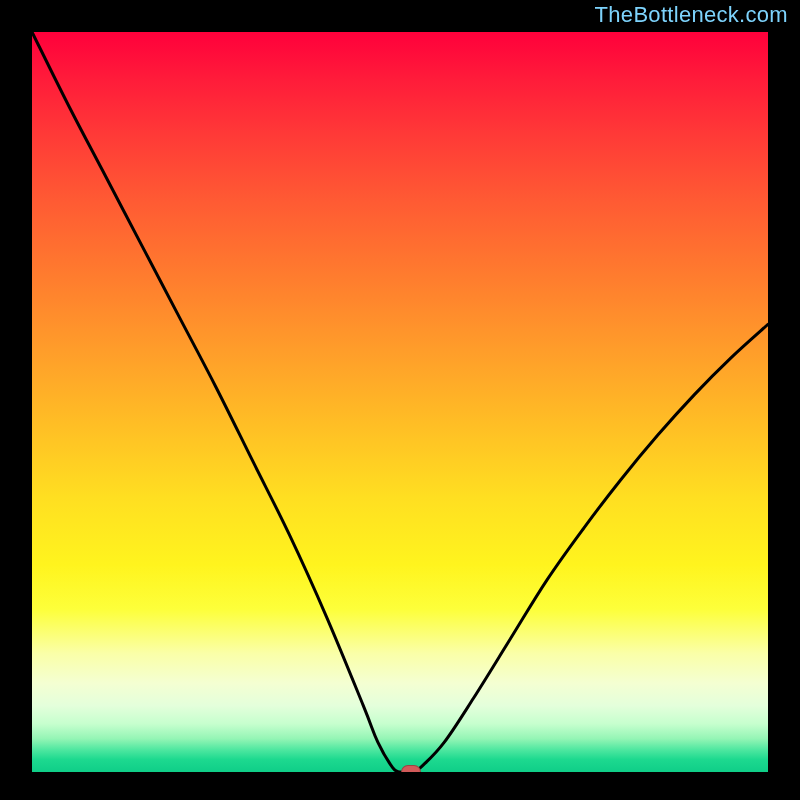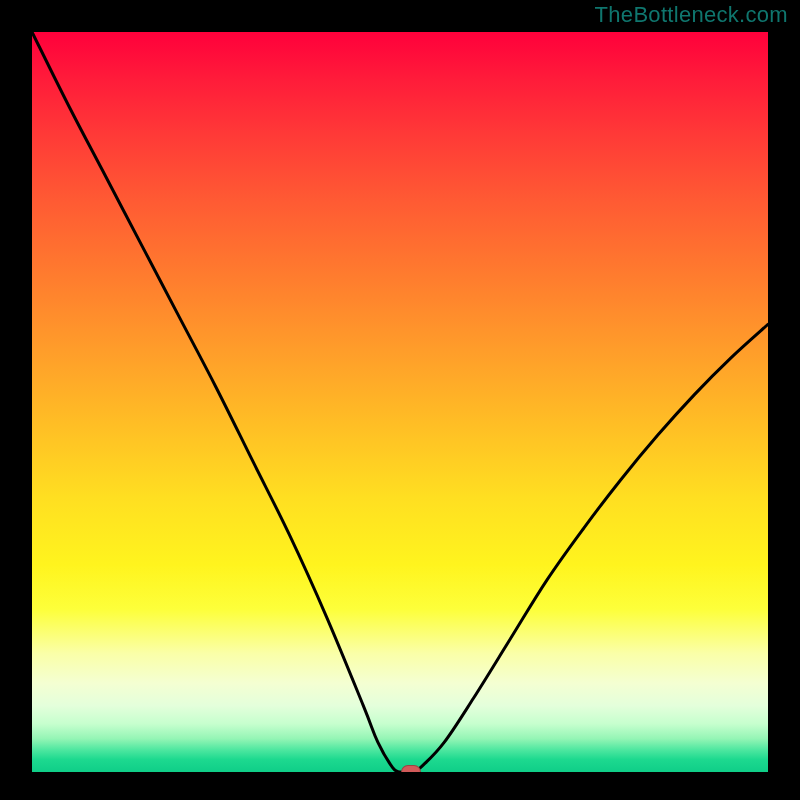--- a/index.html
+++ b/index.html
@@ -14,21 +14,21 @@
   .frame {
     position: relative;
     width: 800px;
     height: 800px;
     background: #000;
   }
   .watermark {
     position: absolute;
     top: 2px;
     right: 12px;
-    color: #0f766e;
+    color: #7dd3fc;
     font-size: 22px;
     font-weight: 500;
     letter-spacing: 0.3px;
     z-index: 30;
   }
   .plot {
     position: absolute;
     left: 32px;
     top: 32px;
     width: 736px;

